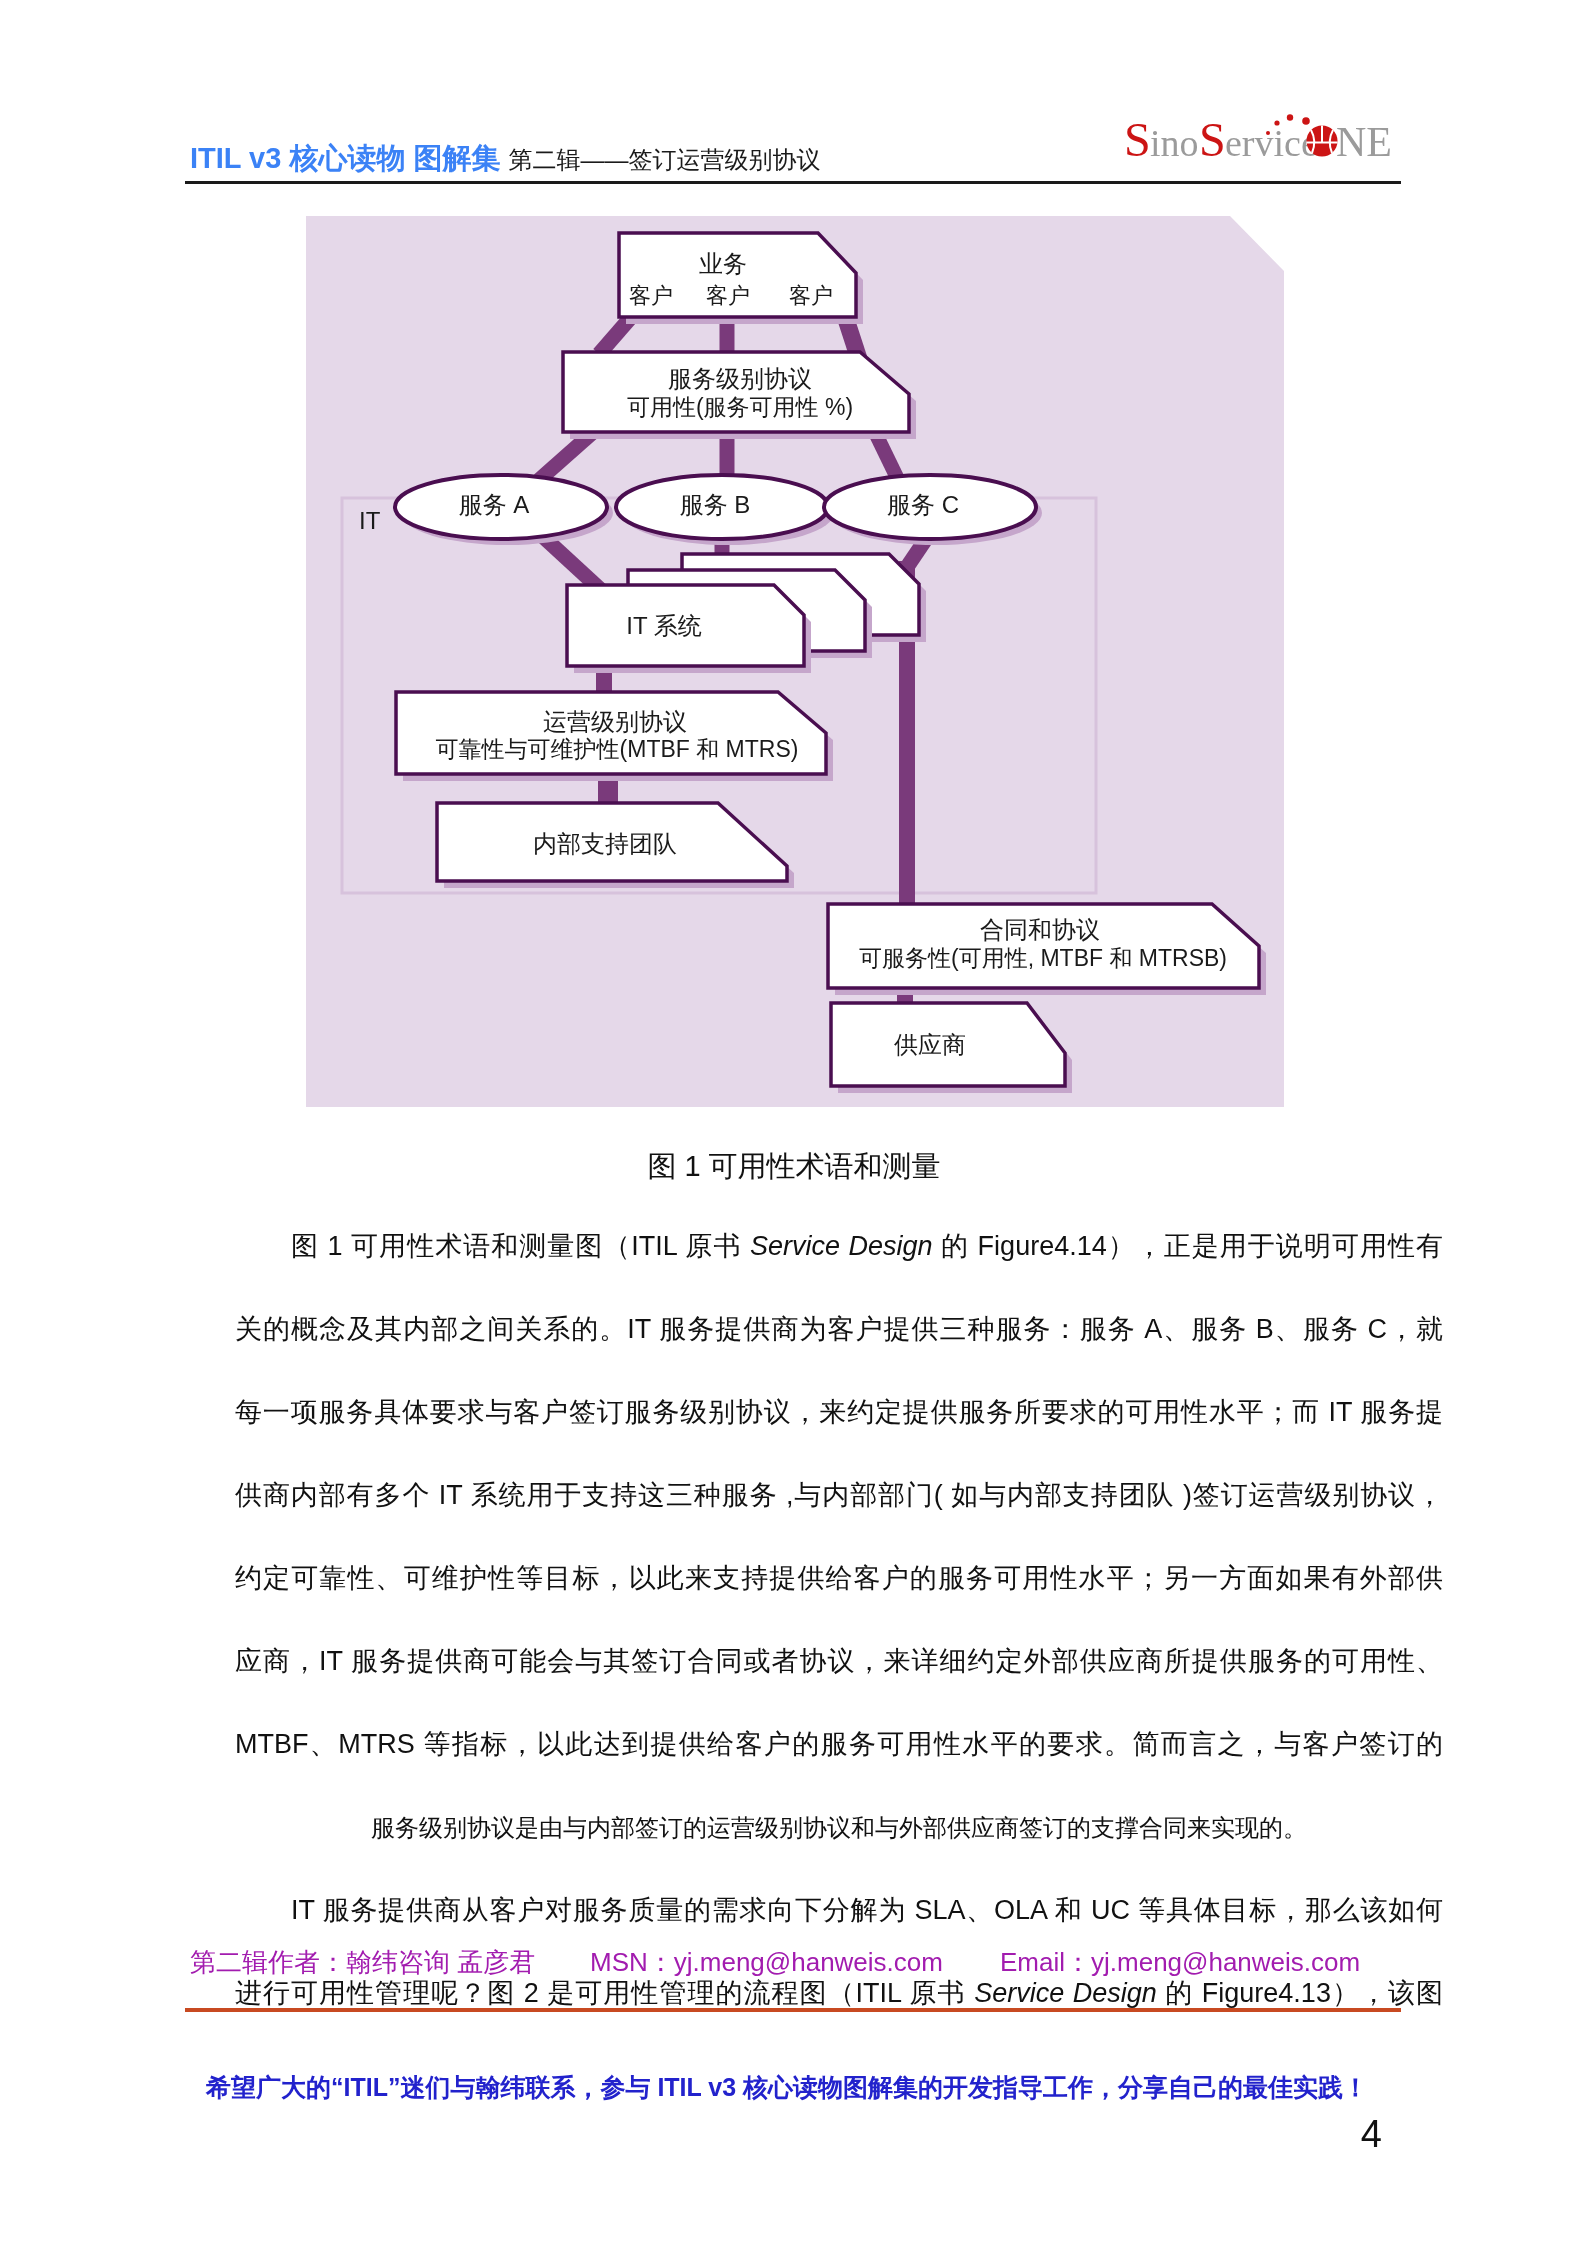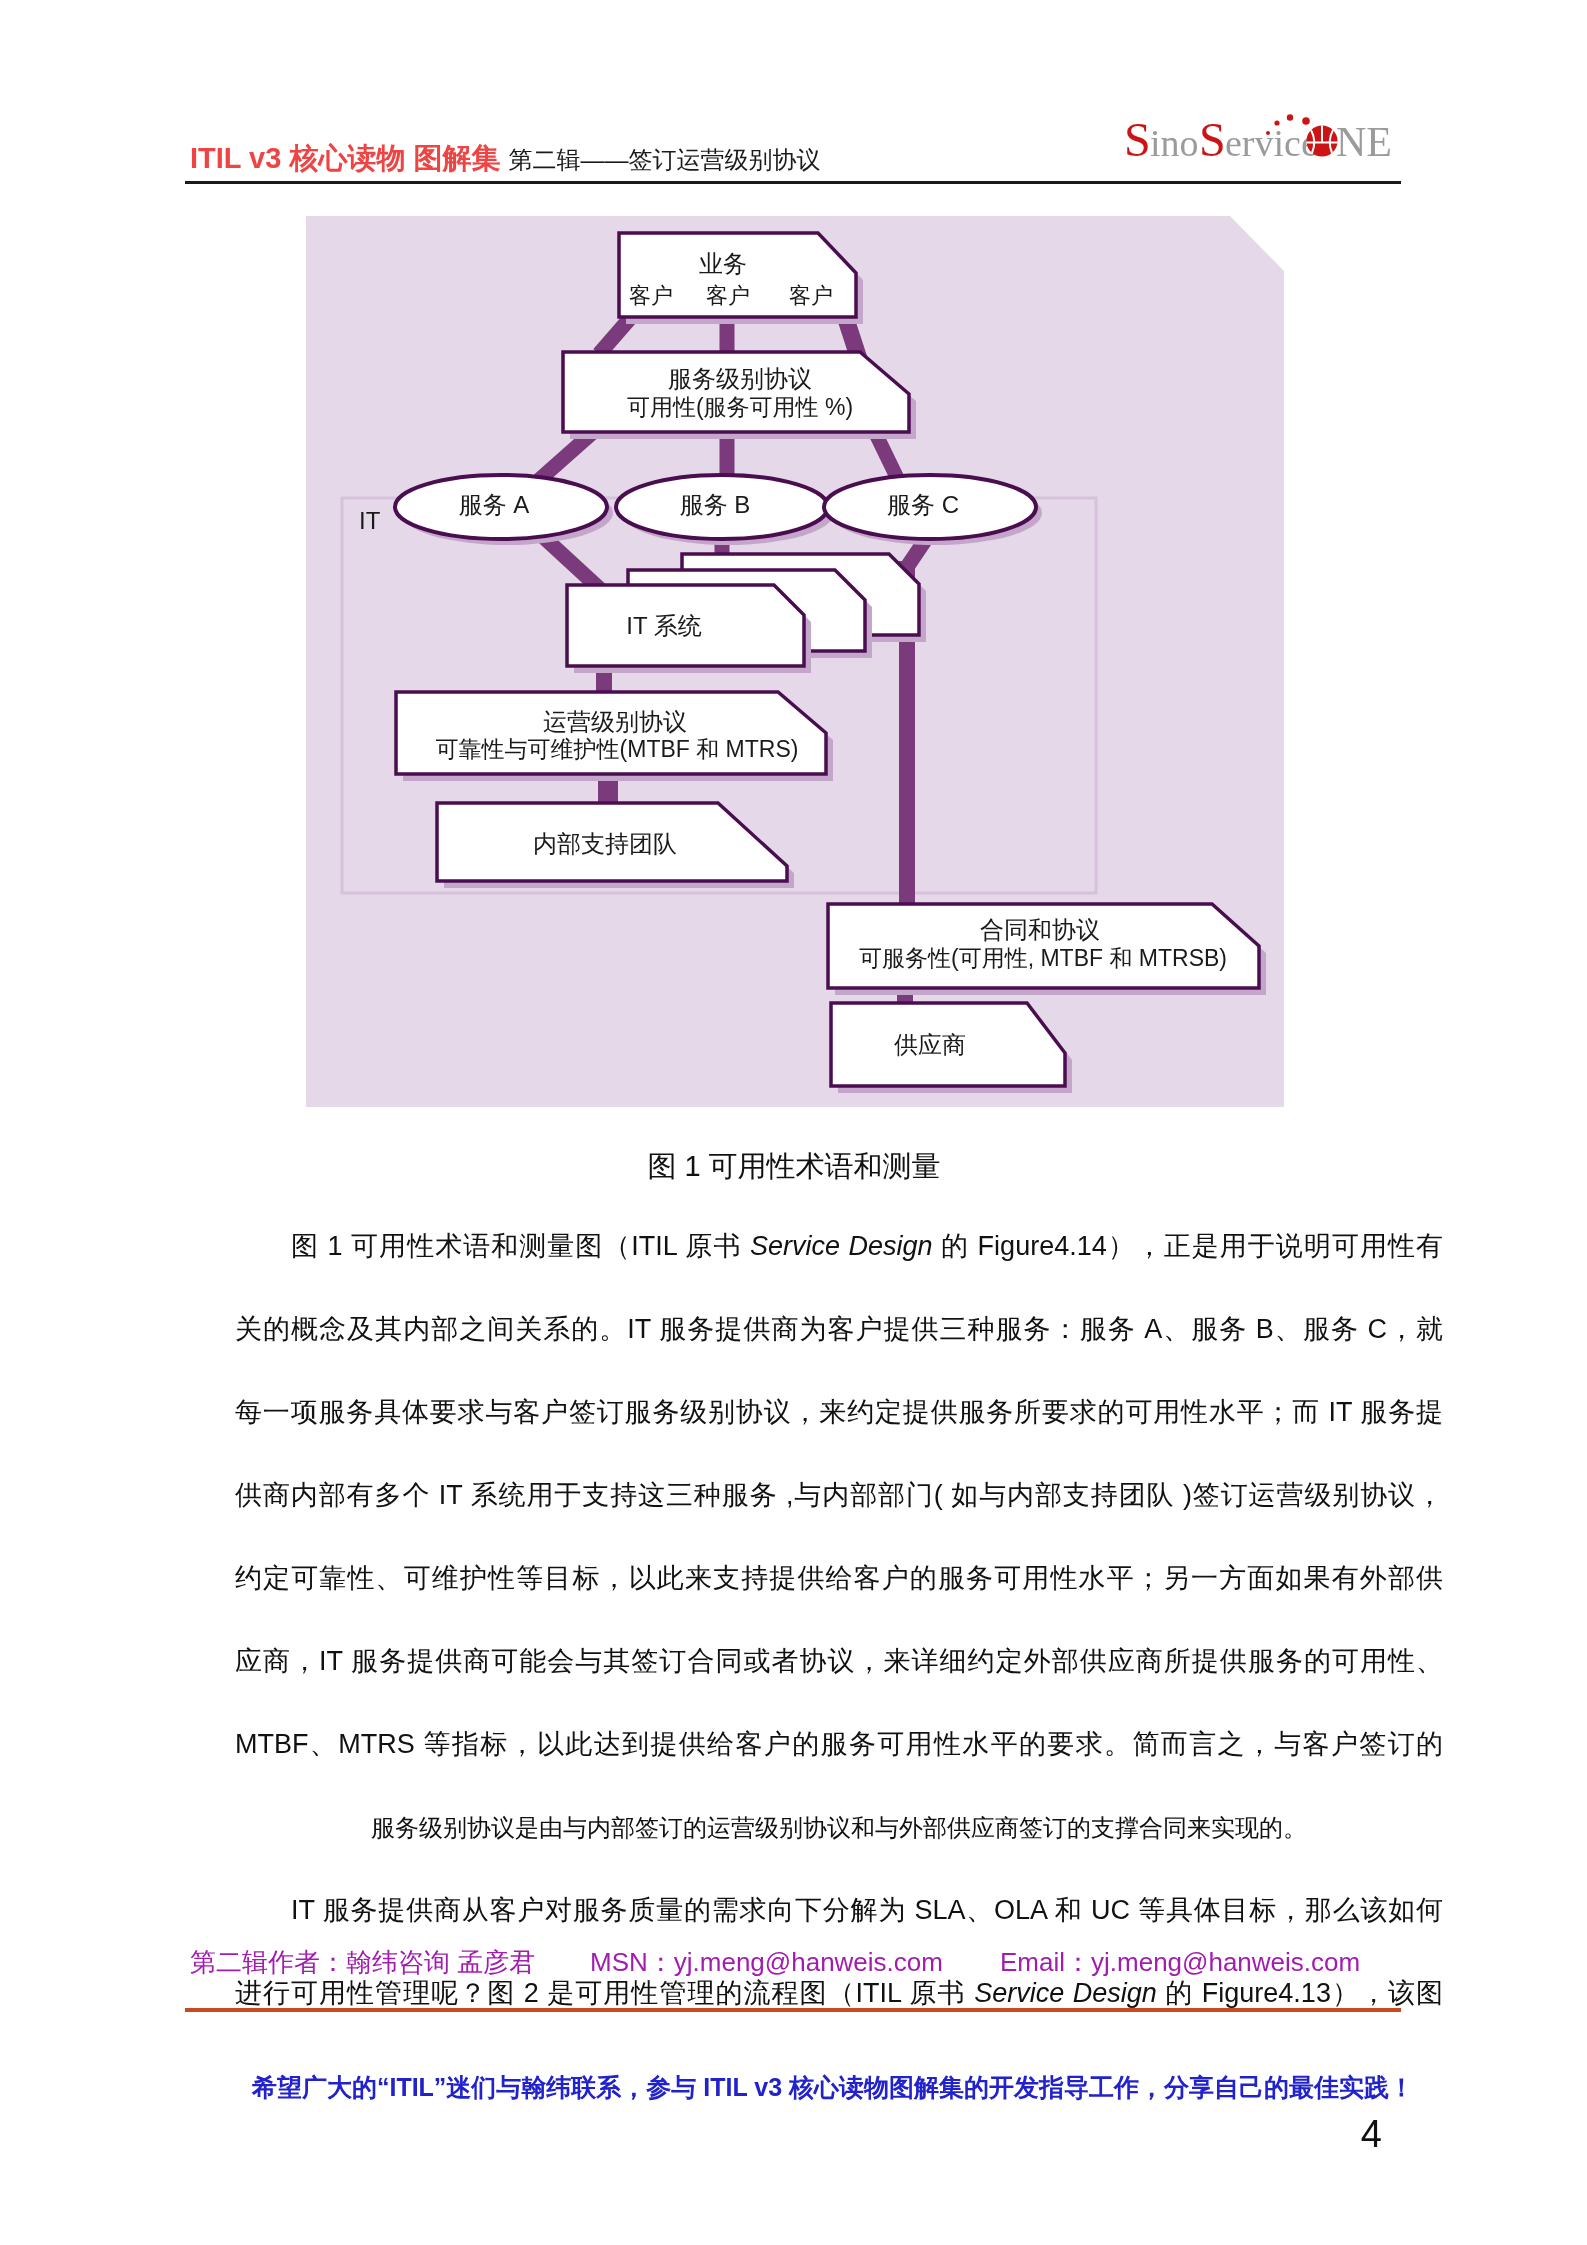--- a/index.html
+++ b/index.html
@@ -1,34 +1,34 @@
 <!DOCTYPE html>
 <html><head>
 <meta charset="utf-8">
 <style>
   html,body{margin:0;padding:0;}
   body{width:1587px;height:2245px;position:relative;background:#ffffff;
        font-family:"Liberation Sans",sans-serif;color:#111;}
   .abs{position:absolute;}
   
   .hdr-title{left:190px;top:138px;font-size:29px;line-height:40px;white-space:nowrap;}
-  .hdr-red{color:#ef4444;font-weight:bold;}
+  .hdr-red{color:#3b82f6;font-weight:bold;}
   .hdr-black{color:#1a1a1a;font-size:24px;}
   .hdr-rule{left:185px;top:181px;width:1216px;height:3px;background:#1a1a1a;}
   
   .caption{left:190px;top:1147px;width:1208px;text-align:center;font-size:29px;}
   
   .bodytxt{left:190px;top:1205px;width:1208px;font-size:27px;line-height:83px;margin-left:45px;}
   .bodytxt .jl{text-align:justify;text-align-last:justify;}
   .bodytxt .ll{text-align:center;font-size:24px;}
   .ind{padding-left:56px;}
   
   .ft-rule{left:185px;top:2008px;width:1216px;height:4px;background:#c84a21;}
   .ft1{top:1945px;font-size:26px;color:#a21caf;white-space:nowrap;}
-  .ft2{left:206px;top:2071px;width:1208px;text-align:right;font-size:25px;font-weight:bold;color:#2222cc;white-space:nowrap;}
+  .ft2{left:206px;top:2071px;width:1208px;text-align:left;font-size:25px;font-weight:bold;color:#2222cc;white-space:nowrap;}
   .pgnum{left:1340px;top:2113px;width:42px;text-align:right;font-size:38px;}
 </style>
 </head>
 <body>
 
   <div class="abs hdr-title"><span class="hdr-red">ITIL v3 核心读物 图解集</span> <span class="hdr-black">第二辑——签订运营级别协议</span></div>
   <div class="abs hdr-rule"></div>
 
   <svg class="abs" style="left:1124px;top:95px;" width="290" height="75" viewBox="0 0 290 75">
     <text x="0" y="61" font-family="Liberation Serif, serif" font-size="38" fill="#9b9b9b"><tspan x="0" font-size="48" fill="#cc1414">S</tspan><tspan x="26">ino</tspan><tspan x="75" font-size="48" fill="#cc1414">S</tspan><tspan x="101">ervice</tspan><tspan x="212" font-size="42">NE</tspan></text>

